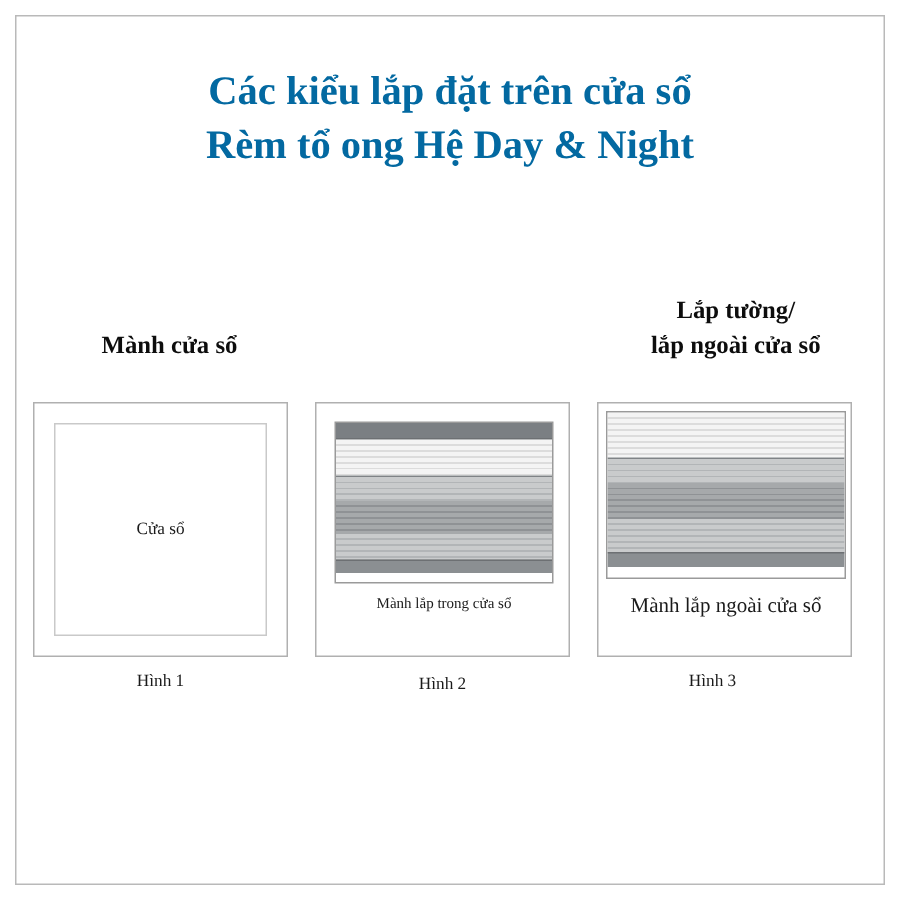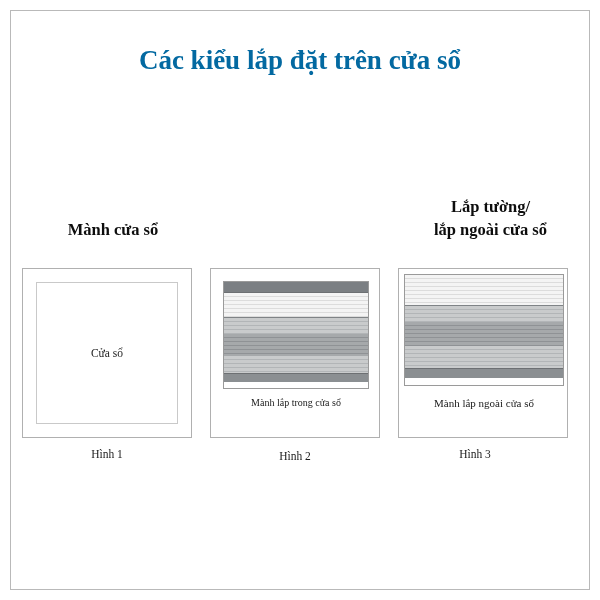--- a/index.html
+++ b/index.html
@@ -139,21 +139,21 @@
     top: 5px;
     width: 160px;
     height: 112px;
   }
   .fig3-caption {
     position: absolute;
     left: 10px;
     top: 128px;
     width: 150px;
     text-align: center;
-    font-size: 11px;
+    font-size: 14px;
     color: #1a1a1a;
   }
 
   
   .blind {
     box-sizing: border-box;
     border: 1px solid #9a9a9a;
     background: #ffffff;
     overflow: hidden;
   }
@@ -215,20 +215,21 @@
 </style>
 </head>
 <body>
 
 <div class="page">
 
   <div class="outer-frame"></div>
 
   <div class="title-block">
     <div class="title-line">Các kiểu lắp đặt trên cửa sổ</div>
+    <div class="title-line">Rèm tổ ong Hệ Day &amp; Night</div>
   </div>
 
   <div class="col col-1">
     <div class="col-heading single">Mành cửa sổ</div>
   </div>
 
 
   <div class="col col-3">
     <div class="col-heading">Lắp tường/</div>
     <div class="col-heading">lắp ngoài cửa sổ</div>

